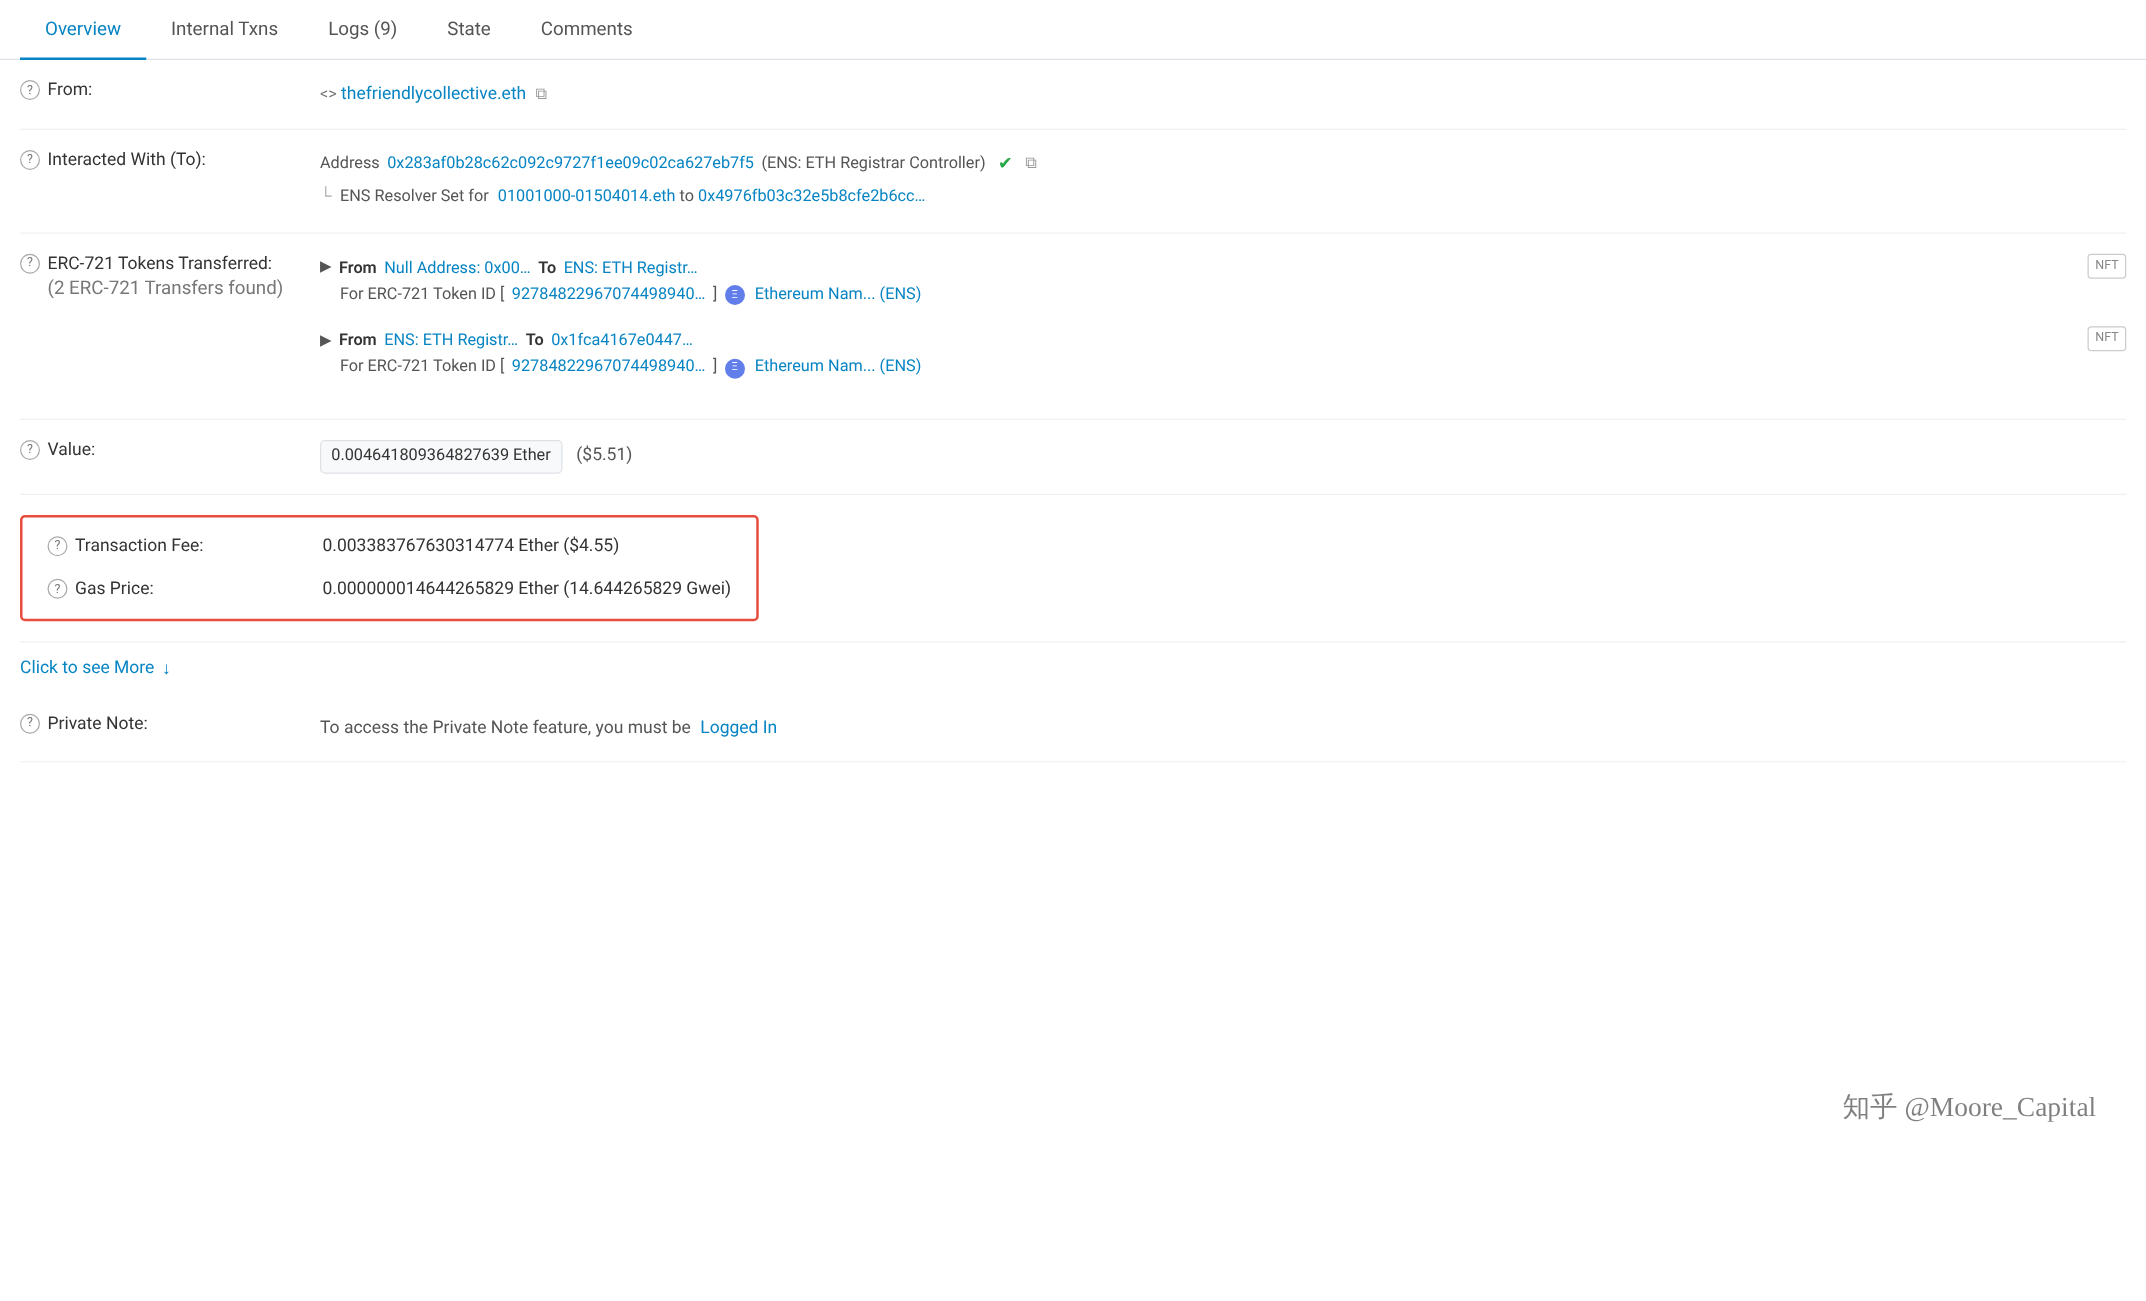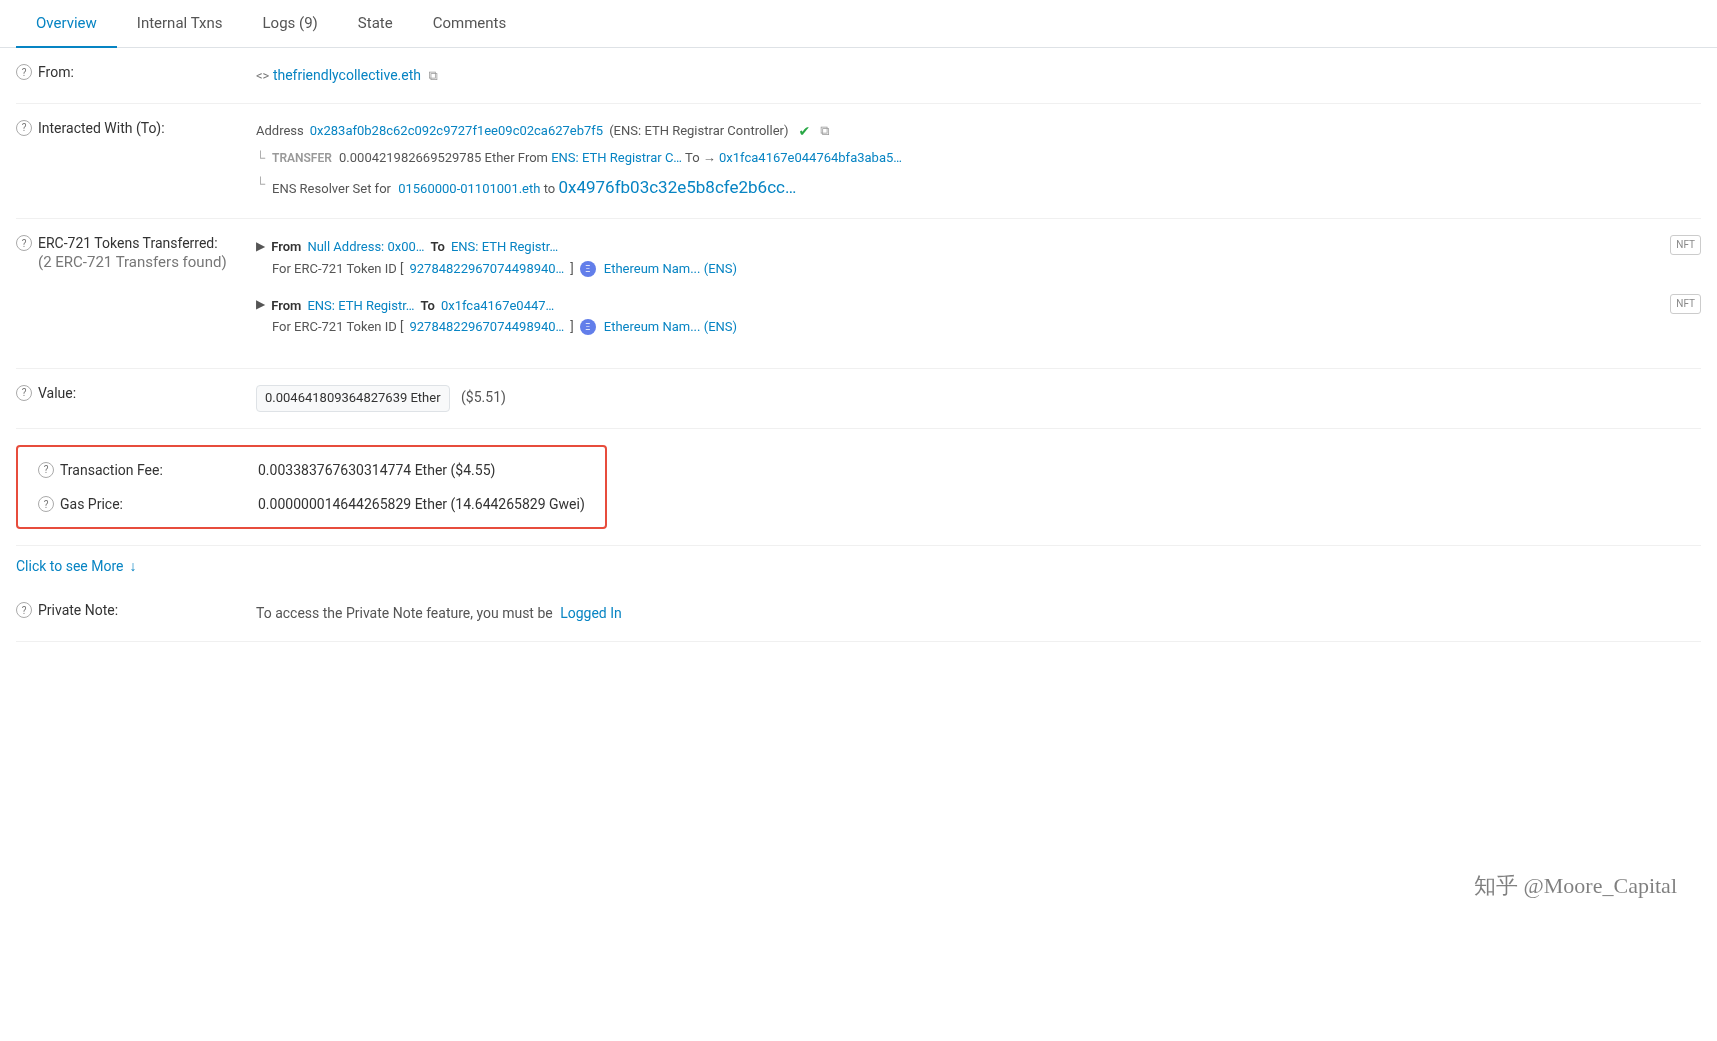--- a/index.html
+++ b/index.html
@@ -266,33 +266,25 @@
       <span>Interacted With (To):</span>
     </div>
     <div class="row-value">
       <div style="display:flex; align-items:center; gap:6px; flex-wrap:wrap; margin-bottom:4px;">
         <span style="color:#555; font-size:13px;">Address</span>
         <a class="link" style="font-size:13px;">0x283af0b28c62c092c9727f1ee09c02ca627eb7f5</a>
         <span style="font-size:13px; color:#555;">(ENS: ETH Registrar Controller)</span>
         <span class="verified-icon">✔</span>
         <span class="copy-icon">⧉</span>
       </div>
-      <span class="indent-line">
-        <span style="color:#999; font-size:12px; font-weight:600;">TRANSFER</span>
-        <span style="color:#555; font-size:13px; margin-left:4px;">0.000421982669529785 Ether</span>
-        <span style="color:#555; font-size:13px;"> From </span>
-        <a class="link" style="font-size:13px;">ENS: ETH Registrar C…</a>
-        <span style="color:#555; font-size:13px;"> To → </span>
-        <a class="link" style="font-size:13px;">0x1fca4167e044764bfa3aba5…</a>
-      </span>
       <span class="indent-line" style="margin-top:2px;">
         <span style="color:#555; font-size:13px;">ENS Resolver Set for</span>
-        <a class="link" style="font-size:13px; margin-left:4px;">01560000-01101001.eth</a>
+        <a class="link" style="font-size:13px; margin-left:4px;">01001000-01504014.eth</a>
         <span style="color:#555; font-size:13px;"> to </span>
-        <a class="link" style="font-size:17px;">0x4976fb03c32e5b8cfe2b6cc…</a>
+        <a class="link" style="font-size:13px;">0x4976fb03c32e5b8cfe2b6cc…</a>
       </span>
     </div>
   </div>
 
   <div class="row" style="align-items:flex-start;">
     <div class="row-label" style="flex-direction:column; align-items:flex-start; gap:2px;">
       <div style="display:flex; align-items:center; gap:6px;">
         <span class="help-icon">?</span>
         <span>ERC-721 Tokens Transferred:</span>
       </div>

